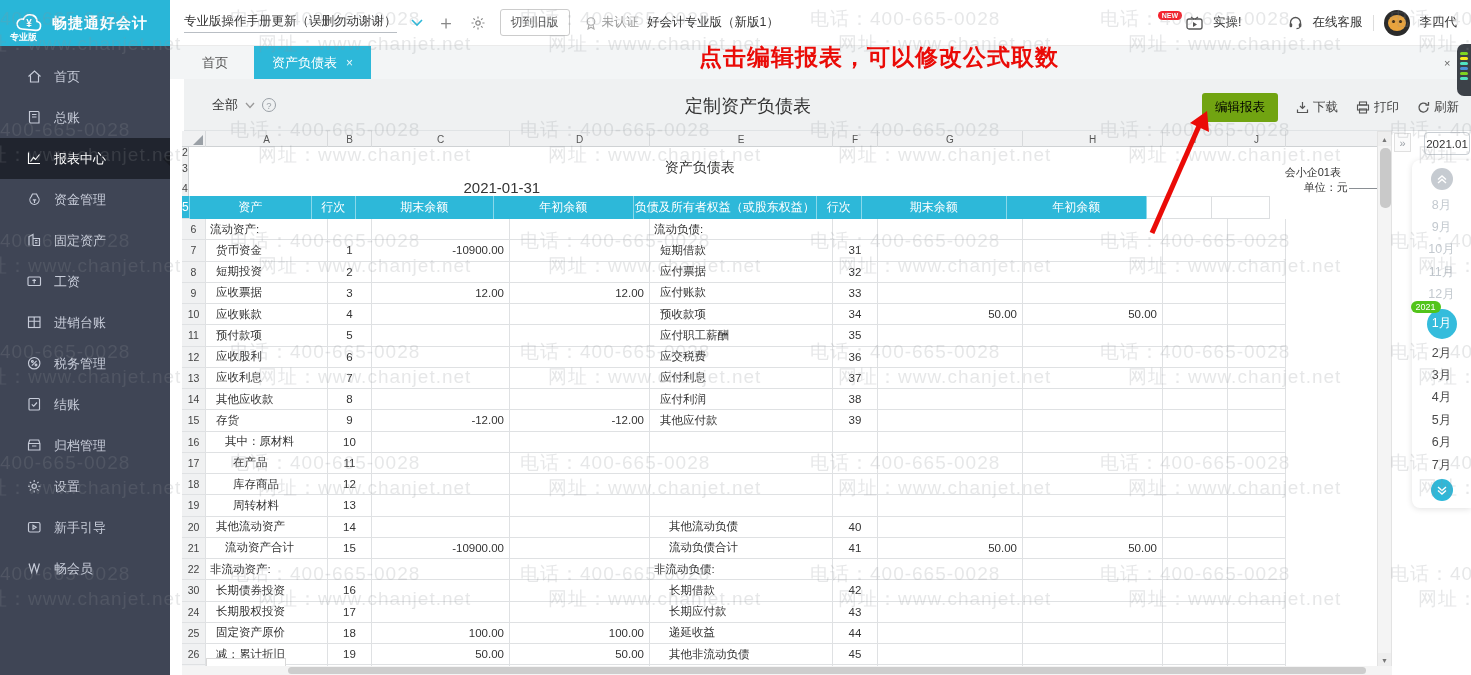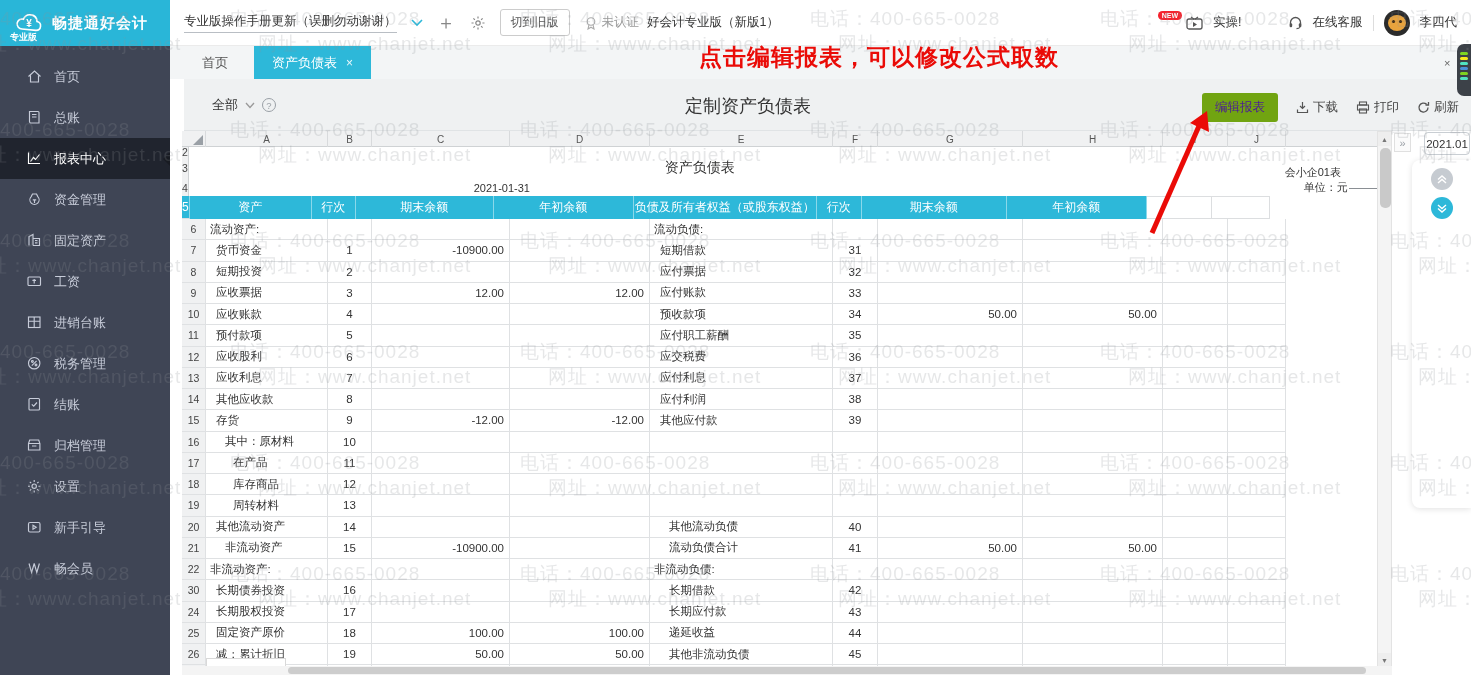--- a/index.html
+++ b/index.html
@@ -37,21 +37,21 @@
   .tab { display:flex; align-items:center; padding:0 18px; font-size:13px; color:#555; }
   .tab.active { background:#2db8d9; color:#fff; margin-left:8px; }
   .tab .x { margin-left:9px; font-size:12px; opacity:.9; }
 
   
   #toolbar { position:absolute; left:184px; top:79px; width:1301px; height:52px; background:#eff1f2; border-bottom:1px solid #e0e3e5;padding-left:44px; }
   #filter { position:absolute; left:28px; top:17px; font-size:13px; color:#333; display:flex; align-items:center; gap:7px; }
   .help-q { width:14px; height:14px; border:1px solid #9aa0a6; border-radius:50%; color:#9aa0a6; font-size:9.5px; display:inline-flex; align-items:center; justify-content:center; }
   #rpt-title { position:absolute; left:12px; top:15px; width:1104px; text-align:center; font-size:18px; color:#333; }
   #toolbar-actions { position:absolute; right:26px; top:14px; display:flex; align-items:center; gap:18px; }
-  #btn-edit { background:#71a411; color:#4c1d95; border:none; border-radius:3px; font-size:12.5px; padding:6px 13px; }
+  #btn-edit { background:#71a411; color:#000000; border:none; border-radius:3px; font-size:12.5px; padding:6px 13px; }
   .tool-link { display:inline-flex; align-items:center; gap:4px; font-size:12.5px; color:#444; }
 
   
   #sheet { position:absolute; left:182px; top:131px; width:1195px; height:537px; background:#fff; overflow:hidden; }
   .cols-row { display:flex; }
   .cell { flex:none; overflow:hidden; white-space:nowrap; font-size:11.5px; color:#333; display:flex; align-items:center; }
   .c-gut{width:24px;} .c-a{width:122px;} .c-b{width:44px;} .c-c{width:138px;} .c-d{width:140px;}
   .c-e{width:183px;} .c-f{width:45px;} .c-g{width:145px;} .c-h{width:140px;} .c-i{width:65px;} .c-j{width:58px;}
   #letters { height:16px; background:#f0f1f2; border-bottom:1px solid #cfd2d4; width:1195px; }
   #letters .cell { justify-content:center; font-size:10px; color:#555; border-right:1px solid #d8dadc; height:16px; }
@@ -358,21 +358,21 @@
       <div class="cell gut" style="height:22px;">3</div>
       <div class="cell" id="r3-title" style="width:1022px;height:22px;">资产负债表</div>
       <div class="cell small-right" style="width:-6px;"></div>
     </div>
     <div class="trow" style="height:0;">
       <div class="cell small-right abs" style="left:1023px; top:33px; width:140px; height:16px;">会小企01表</div>
       <div class="i-underline abs" style="left:1167px; top:44px; width:57px;"></div>
     </div>
     <div class="trow" style="height:17px;">
       <div class="cell gut" style="height:17px;">4</div>
-      <div class="cell ctr" style="width:626px;height:17px;font-size:11px;">2021-01-31</div>
+      <div class="cell ctr" style="width:626px;height:17px;font-size:15px;">2021-01-31</div>
       <div class="cell small-right" style="width:537px;height:17px;">单位：元</div>
     </div>
   </div>
 
   <div id="hdr" class="cols-row">
       <div class="cell gut" style="height: 23px;">5</div>
       <div class="cell c-a">资产</div>
       <div class="cell c-b">行次</div>
       <div class="cell c-c">期末余额</div>
       <div class="cell c-d">年初余额</div>
@@ -574,21 +574,21 @@
         <div class="cell c-d num"></div>
         <div class="cell c-e lbl ind2">其他流动负债</div>
         <div class="cell c-f ctr">40</div>
         <div class="cell c-g num"></div>
         <div class="cell c-h num"></div>
         <div class="cell c-i"></div>
         <div class="cell c-j"></div>
       </div>
       <div class="drow">
         <div class="cell c-gut gut ctr">21</div>
-        <div class="cell c-a lbl ind2">非流动资产</div>
+        <div class="cell c-a lbl ind2">流动资产合计</div>
         <div class="cell c-b ctr">15</div>
         <div class="cell c-c num">-10900.00</div>
         <div class="cell c-d num"></div>
         <div class="cell c-e lbl ind2">流动负债合计</div>
         <div class="cell c-f ctr">41</div>
         <div class="cell c-g num">50.00</div>
         <div class="cell c-h num">50.00</div>
         <div class="cell c-i"></div>
         <div class="cell c-j"></div>
       </div>
@@ -684,20 +684,37 @@
 </div>
 
 <div id="collapse-btn">»</div>
 <input id="period-input" readonly="" value="2021.01" style="">
 <div id="months">
   <div class="m-nav up">
     <svg width="10" height="9" viewBox="0 0 10 9">
         <path d="M1 4.5 L5 1 L9 4.5 M1 8 L5 4.5 L9 8" fill="none" stroke="#fff" stroke-width="1.4"></path>
       </svg>
   </div>
+  <div id="month-list" style="width:100%;">
+      <div class="month disabled">8月</div>
+      <div class="month disabled">9月</div>
+      <div class="month disabled">10月</div>
+      <div class="month disabled">11月</div>
+      <div class="month disabled">12月</div>
+      <div class="sel-wrap" style="margin: 3px auto;">
+        <span class="yr-badge">2021</span>
+        <span class="month selected">1月</span>
+      </div>
+      <div class="month ">2月</div>
+      <div class="month ">3月</div>
+      <div class="month ">4月</div>
+      <div class="month ">5月</div>
+      <div class="month ">6月</div>
+      <div class="month ">7月</div>
+    </div>
   <div class="m-nav down">
     <svg width="10" height="9" viewBox="0 0 10 9">
         <path d="M1 1 L5 4.5 L9 1 M1 4.5 L5 8 L9 4.5" fill="none" stroke="#fff" stroke-width="1.4"></path>
       </svg>
   </div>
 </div>
 
 <div id="annotation">点击编辑报表，可以修改公式取数</div>
 <svg id="arrow-svg">
   <line x1="1152" y1="233" x2="1199" y2="126" stroke="#ea0b07" stroke-width="5"></line>

